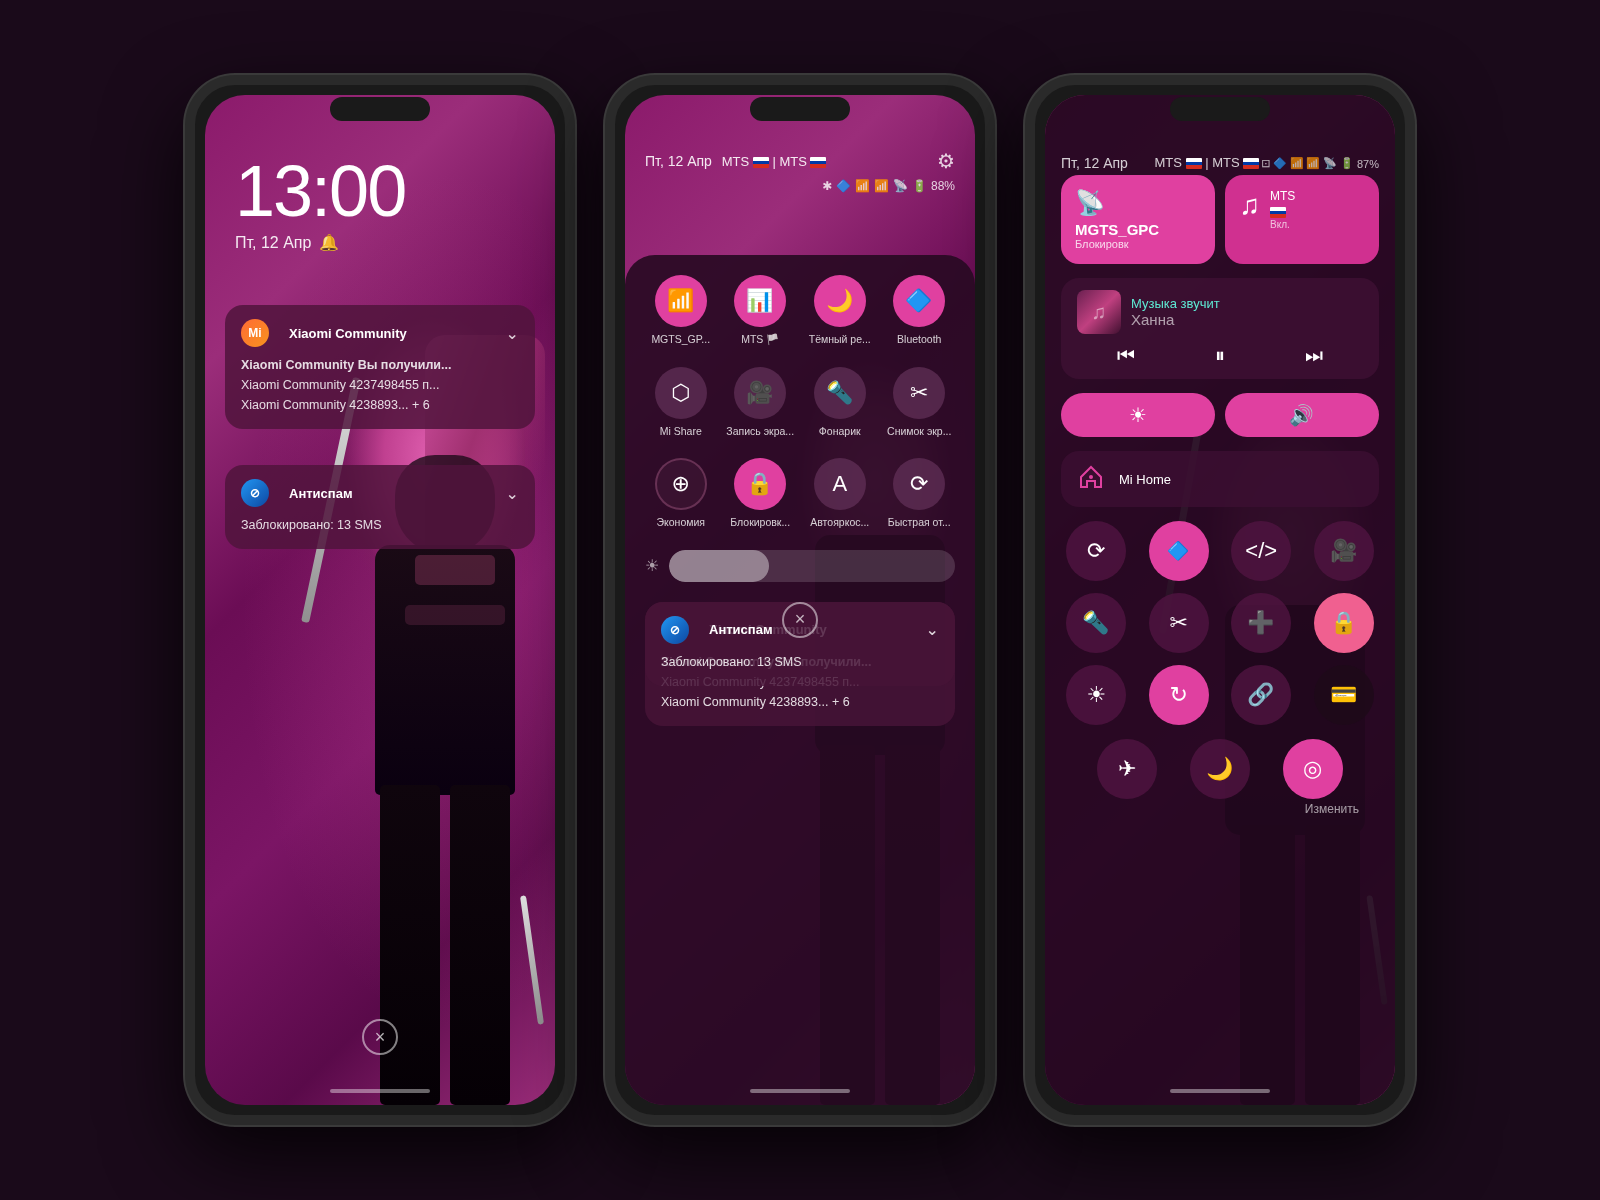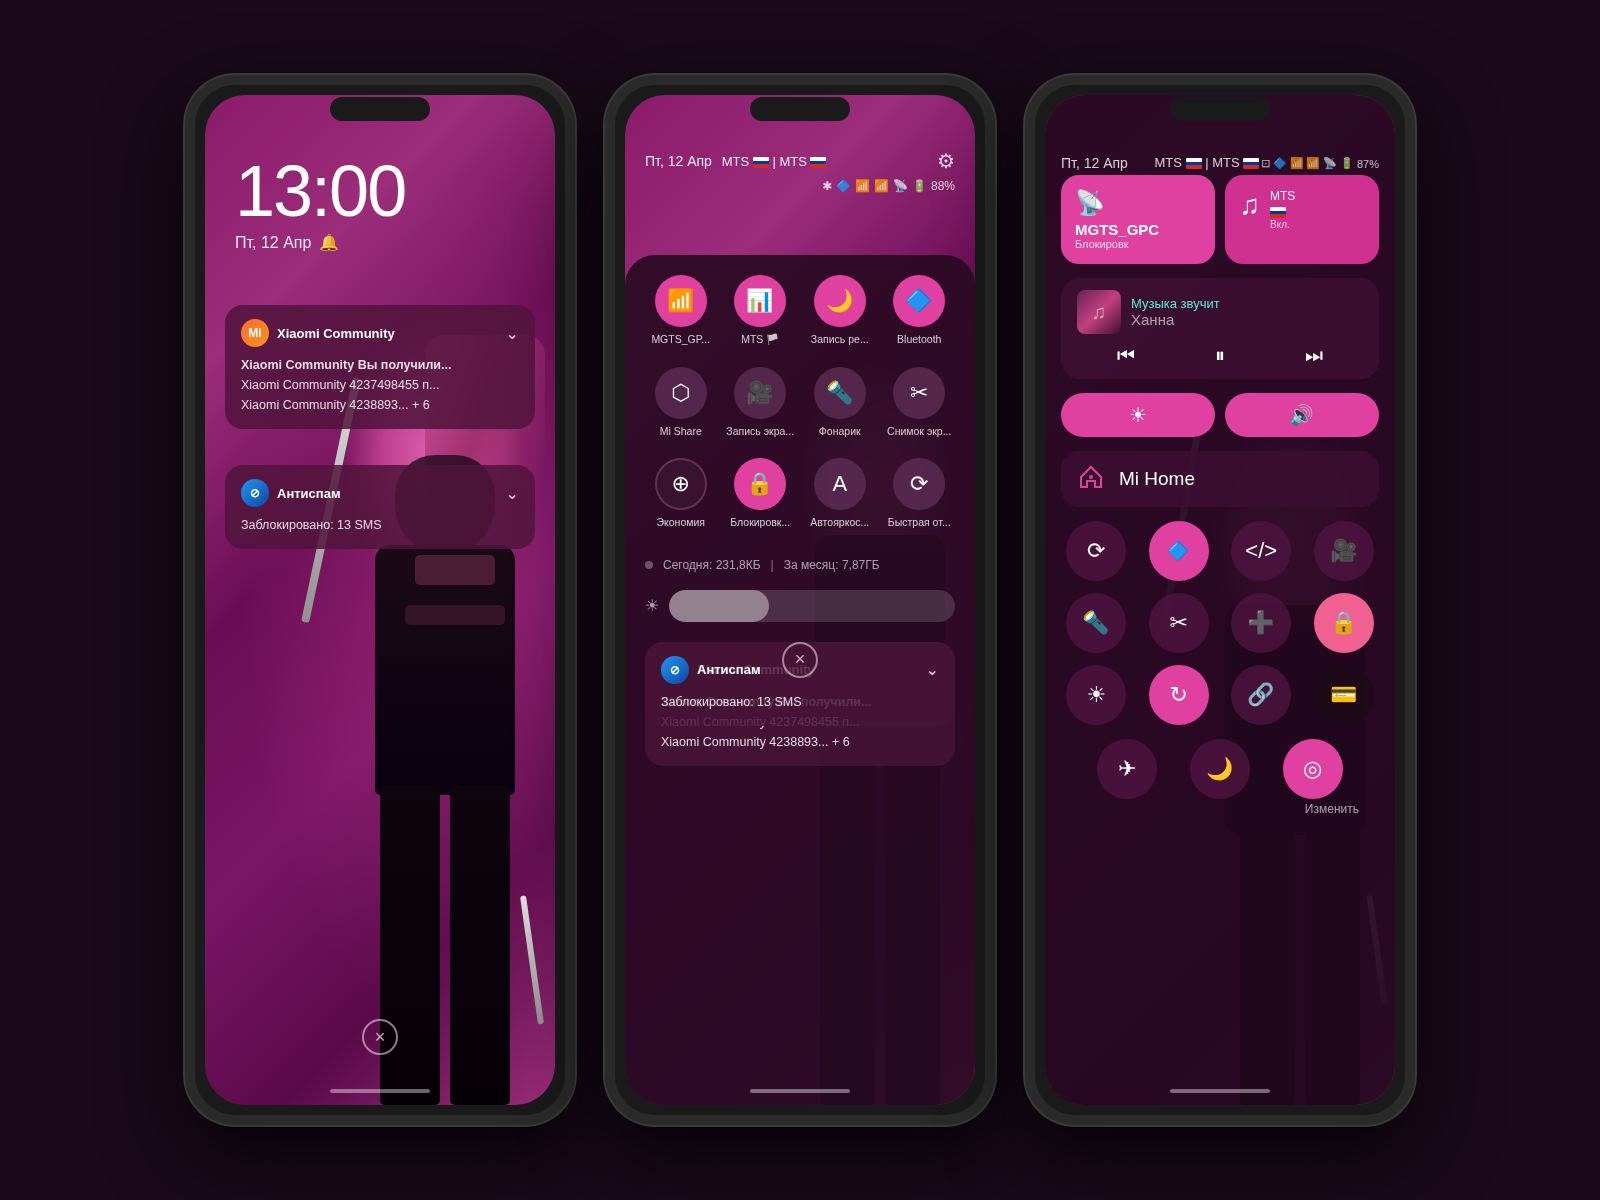--- a/index.html
+++ b/index.html
@@ -102,21 +102,21 @@
       justify-content: space-between;
       margin-bottom: 8px;
     }
 
     .notif-app-name {
       color: white;
       font-size: 13px;
       font-weight: 600;
       display: flex;
       align-items: center;
-      gap: 8px;
+      gap: 20px;
     }
 
     .app-icon-circle {
       width: 28px;
       height: 28px;
       border-radius: 50%;
       background: linear-gradient(135deg, #ff6b35, #f7931e);
       display: flex;
       align-items: center;
       justify-content: center;
@@ -476,21 +476,21 @@
       color: white;
     }
 
     .mihome-icon {
       width: 32px;
       height: 32px;
       color: #e040a0;
       font-size: 24px;
     }
 
-    .mihome-label { font-size: 19px; font-weight: 500; }
+    .mihome-label { font-size: 13px; font-weight: 500; }
 
     .cc-grid {
       display: grid;
       grid-template-columns: repeat(4, 1fr);
       gap: 12px;
       margin-bottom: 14px;
     }
 
     .cc-btn {
       width: 60px;
@@ -644,21 +644,21 @@
             <div class="qs-tile">
               <div class="qs-tile-icon">📶</div>
               <span class="qs-tile-label">MGTS_GP...</span>
             </div>
             <div class="qs-tile">
               <div class="qs-tile-icon">📊</div>
               <span class="qs-tile-label">MTS 🏳️</span>
             </div>
             <div class="qs-tile">
               <div class="qs-tile-icon">🌙</div>
-              <span class="qs-tile-label">Запись ре...</span>
+              <span class="qs-tile-label">Тёмный ре...</span>
             </div>
             <div class="qs-tile">
               <div class="qs-tile-icon">🔷</div>
               <span class="qs-tile-label">Bluetooth</span>
             </div>
           </div>
 
           <div class="qs-tiles-row">
             <div class="qs-tile">
               <div class="qs-tile-icon inactive">⬡</div>
@@ -690,26 +690,20 @@
             <div class="qs-tile">
               <div class="qs-tile-icon inactive">A</div>
               <span class="qs-tile-label">Автояркос...</span>
             </div>
             <div class="qs-tile">
               <div class="qs-tile-icon inactive">⟳</div>
               <span class="qs-tile-label">Быстрая от...</span>
             </div>
           </div>
 
-          <div class="qs-data-row">
-            <div class="qs-dot"></div>
-            <span>Сегодня: 231,8КБ</span>
-            <span class="qs-separator">|</span>
-            <span>За месяц: 7,87ГБ</span>
-          </div>
 
           <div class="brightness-row">
             <span class="brightness-icon">☀</span>
             <div class="brightness-bar">
               <div class="brightness-fill"></div>
             </div>
           </div>
 
           <div class="notification-card" style="margin-bottom:14px;background:rgba(70,20,55,0.85);">
             <div class="notif-header">

